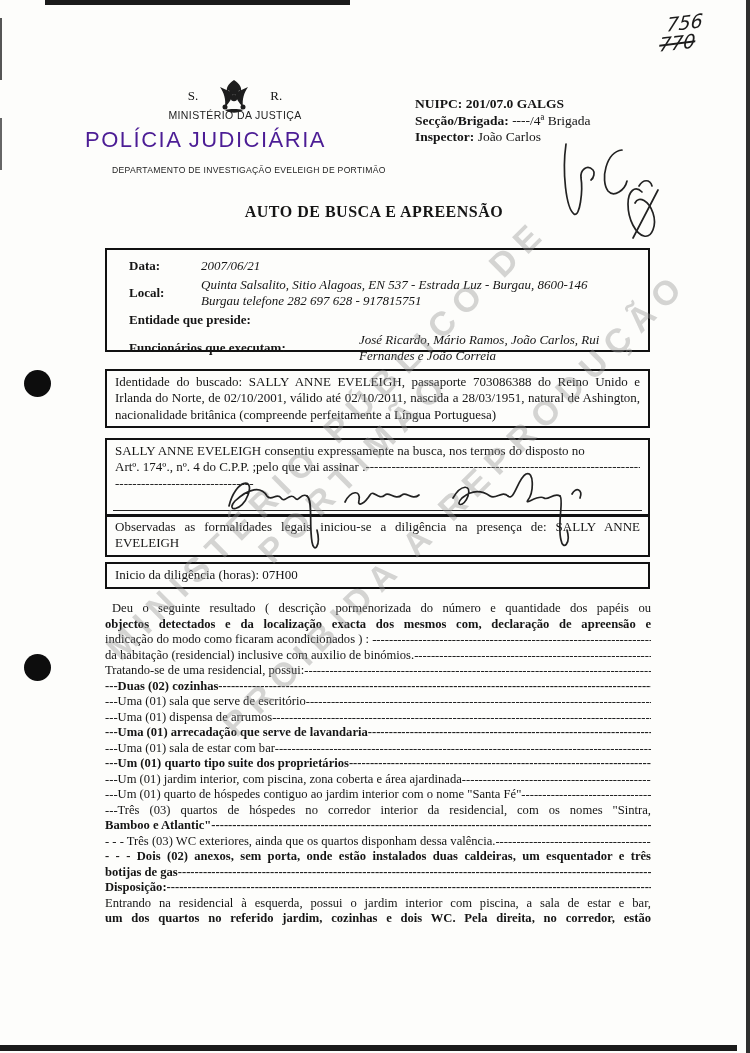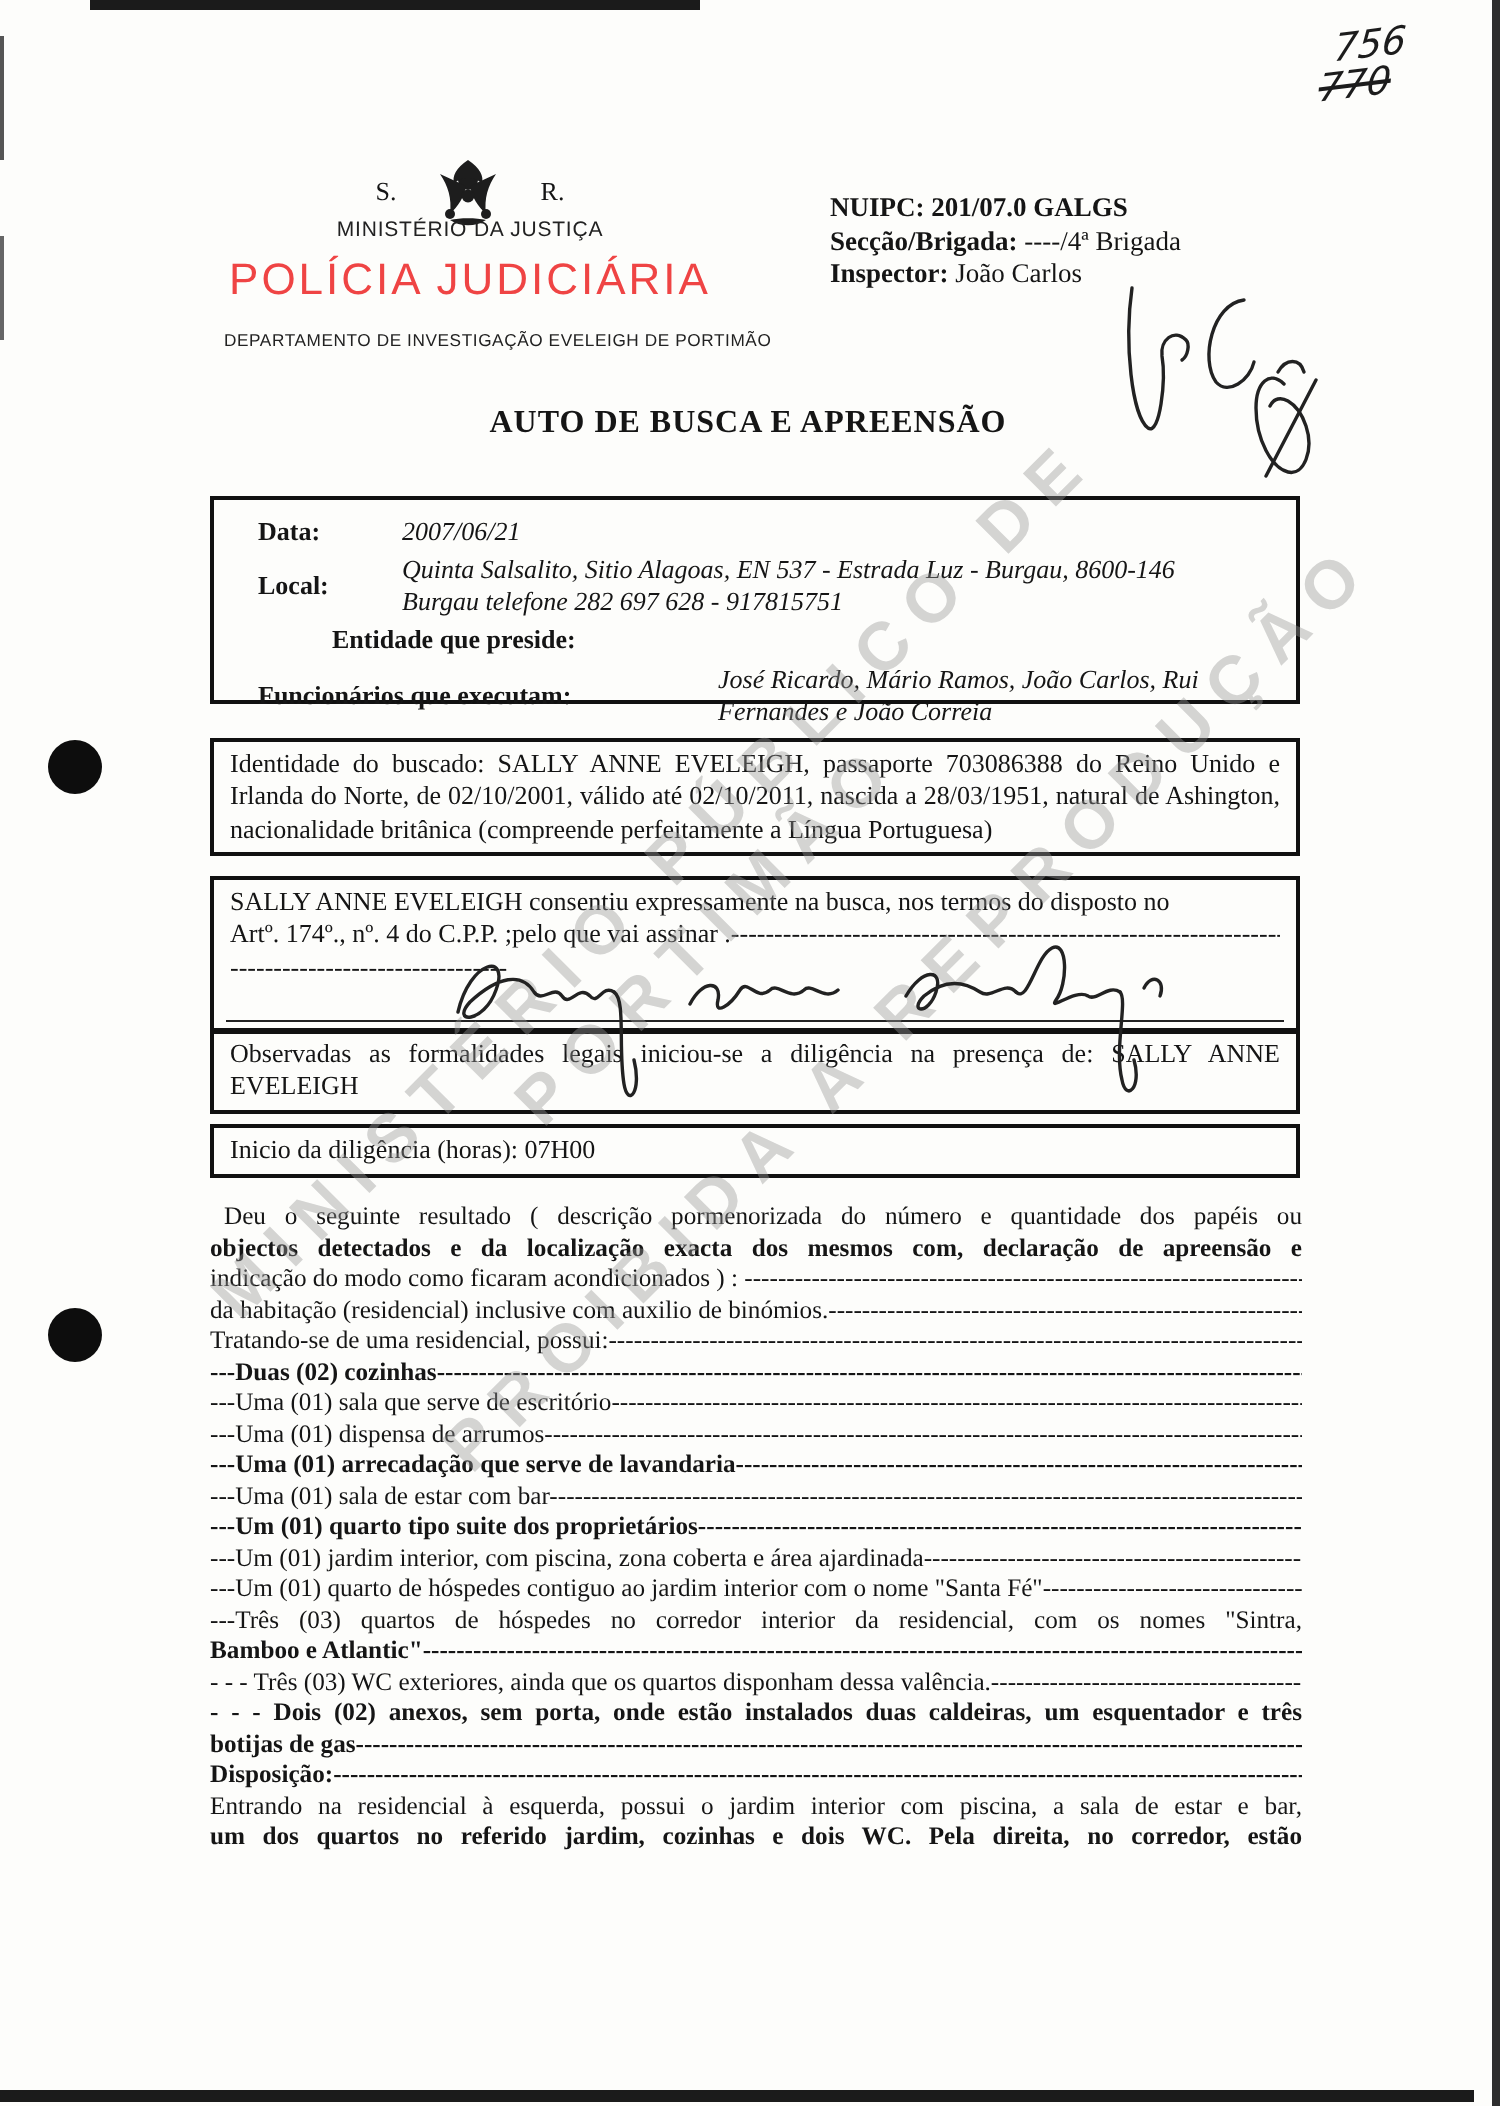--- a/index.html
+++ b/index.html
@@ -7,40 +7,40 @@
     position:relative; width:750px; height:1053px; margin:0 auto;
     background:#fdfdfb; overflow:hidden;
     font-family:"Liberation Serif", serif; color:#151515;
   }
   
   .edge{position:absolute; background:#1b1b1b;}
   .hole{position:absolute; width:27px; height:27px; border-radius:50%; background:#0d0d0d;}
   
   .crest-row{position:absolute; left:150px; top:78px; width:170px; display:flex; align-items:center; justify-content:center; gap:14px; font-size:13px; font-family:"Liberation Serif",serif;}
   .ministry{position:absolute; left:100px; top:109px; width:270px; text-align:center; font-family:"Liberation Sans",sans-serif; font-size:10.5px; letter-spacing:.4px; color:#222;}
-  .org{position:absolute; left:85px; top:127px; width:300px; text-align:center; font-family:"Liberation Sans",sans-serif; font-size:22px; letter-spacing:1.5px; color:#ef4444;}
+  .org{position:absolute; left:85px; top:127px; width:300px; font-family:"Liberation Sans",sans-serif; font-size:22px; letter-spacing:1.5px; color:#4c1d95;}
   .dept{position:absolute; left:112px; top:165px; font-family:"Liberation Sans",sans-serif; font-size:8.6px; letter-spacing:.3px; color:#222;}
   .case-block{position:absolute; left:415px; top:96px; font-size:13.5px; line-height:16.5px;}
   .case-block .lbl{font-weight:bold;}
   .case-block .row1{font-weight:bold;}
   
   .hw-nums{position:absolute; left:658px; top:14px; transform:rotate(-7deg); font-family:"DejaVu Sans",sans-serif; font-style:italic; font-size:19px; color:#1c1c1c; line-height:19px;}
   .hw-nums .n1{transform:skewX(-12deg); margin-left:10px;}
   .hw-nums .n2{transform:skewX(-12deg); text-decoration:line-through; text-decoration-thickness:2.2px;}
   
   .doc-title{position:absolute; left:100px; top:203px; width:548px; text-align:center; font-weight:bold; font-size:16px; letter-spacing:.5px;}
   
   .box{position:absolute; left:105px; width:545px; border:2px solid #111; box-sizing:border-box; background:transparent; font-size:13px; line-height:16.3px;}
   .info-box{top:248px; height:104px; padding:5px 22px;}
   .info-row{display:flex; align-items:center;}
   .info-row .lbl{font-weight:bold; flex:none;}
   .info-row .val{padding-left:8px;font-style:italic;}
   .r-data .lbl{width:64px;} .r-data{height:22px;}
   .r-local .lbl{width:64px;}
-  .r-entidade{height:22px; align-items:center;margin-left:37px;}
+  .r-entidade{height:22px; align-items:center;}
   .r-func .lbl{width:222px;}
   .id-box{top:369px; padding:3px 8px; text-align:justify;}
   .consent-box{top:438px; height:79px; padding:3px 8px;}
   .consent-box .ln{white-space:nowrap; overflow:hidden;}
   .sig-line{position:absolute; left:6px; right:6px; bottom:4px; border-top:1.5px solid #222;}
   .obs-box{top:514px; padding:3px 8px; text-align:justify;}
   .inicio-box{top:562px; height:27px; padding:3px 8px; white-space:nowrap; overflow:hidden;}
   
   .body-text{position:absolute; left:105px; top:601px; width:546px; font-size:12.6px; line-height:15.5px;}
   .body-text .bl{white-space:nowrap; overflow:hidden;}

